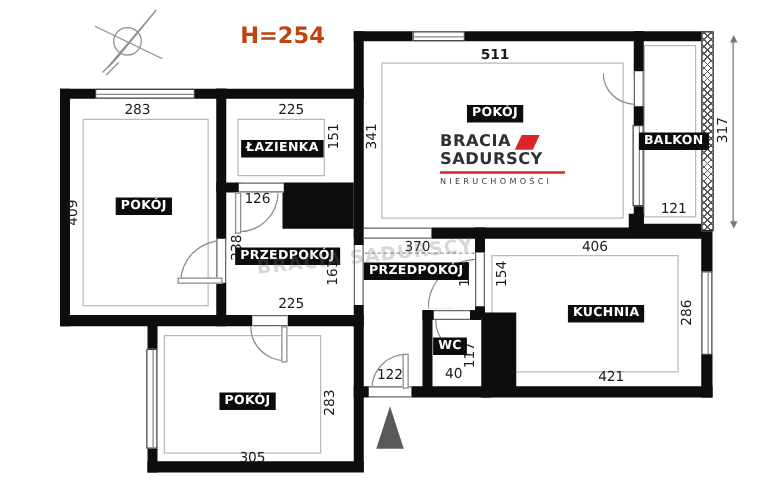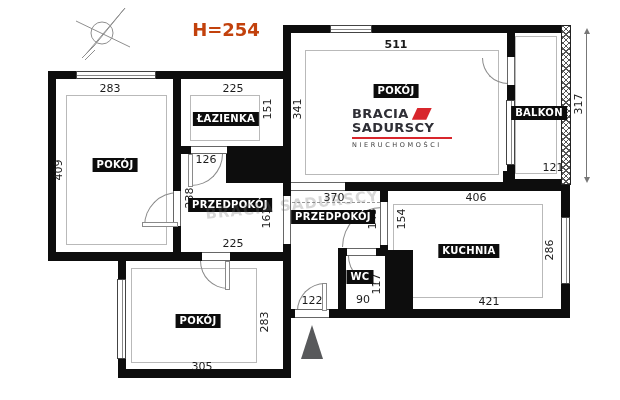--- a/index.html
+++ b/index.html
@@ -138,35 +138,35 @@
   <span class="dim" style="left:206px;top:159px;">126</span>
   <span class="dim v" style="left:189px;top:198px;">238</span>
   <span class="dim v" style="left:266px;top:218px;">161</span>
   <span class="dim" style="left:233px;top:243px;">225</span>
   <span class="dim" style="left:334px;top:197px;">370</span>
   <span class="dim v" style="left:372px;top:219px;">148</span>
   <span class="dim v" style="left:401px;top:219px;">154</span>
   <span class="dim" style="left:476px;top:197px;">406</span>
   <span class="dim v" style="left:549px;top:250px;">286</span>
   <span class="dim" style="left:489px;top:301px;">421</span>
-  <span class="dim" style="left:553px;top:167px;">121</span>
+  <span class="dim" style="left:539px;top:167px;">121</span>
   <span class="dim v" style="left:578px;top:104px;">317</span>
   <span class="dim" style="left:312px;top:300px;">122</span>
-  <span class="dim" style="left:363px;top:299px;">90</span>
+  <span class="dim" style="left:363px;top:299px;">40</span>
   <span class="dim v" style="left:376px;top:284px;">117</span>
   <span class="dim v" style="left:264px;top:322px;">283</span>
   <span class="dim" style="left:202px;top:366px;">305</span>
 
   <span class="rlabel" style="left:396px;top:91px;">POKÓJ</span>
   <span class="rlabel" style="left:115px;top:165px;">POKÓJ</span>
   <span class="rlabel" style="left:198px;top:321px;">POKÓJ</span>
   <span class="rlabel" style="left:226px;top:119px;">ŁAZIENKA</span>
   <span class="rlabel" style="left:230px;top:205px;">PRZEDPOKÓJ</span>
   <span class="rlabel" style="left:333px;top:217px;">PRZEDPOKÓJ</span>
-  <span class="rlabel" style="left:469px;top:251px;">KUCHNIA</span>
+  <span class="rlabel" style="left:485px;top:251px;">KUCHNIA</span>
   <span class="rlabel" style="left:539px;top:113px;">BALKON</span>
   <span class="rlabel" style="left:360px;top:277px;">WC</span>
 
   <span class="hnote" style="left:226px;top:29px;">H=254</span>
 
   <span class="wm" style="left:205px;top:196px;">BRACIA SADURSCY</span>
 
   <svg style="left:72px;top:2px;z-index:4;" width="92" height="64" viewBox="0 0 92 64">
     <g fill="none" stroke="#8f8f8f" stroke-width="1">
       <circle cx="30" cy="31" r="11"></circle>

